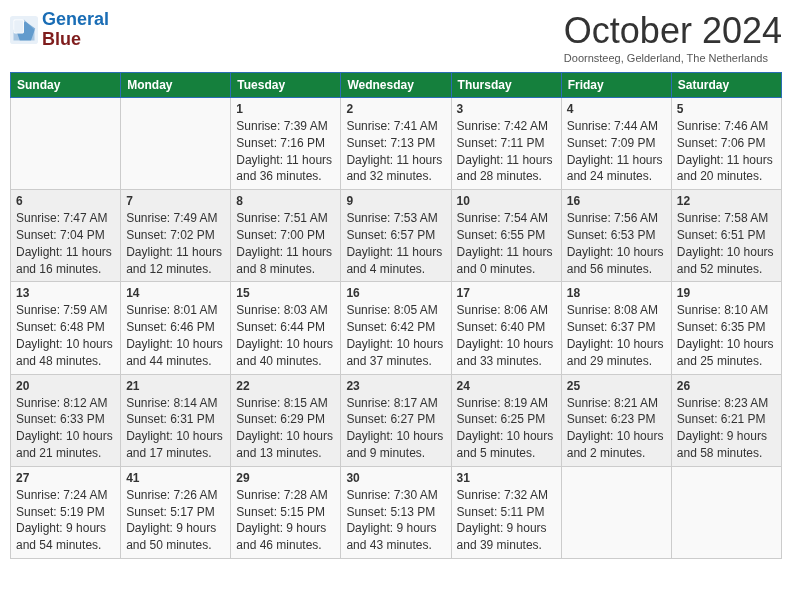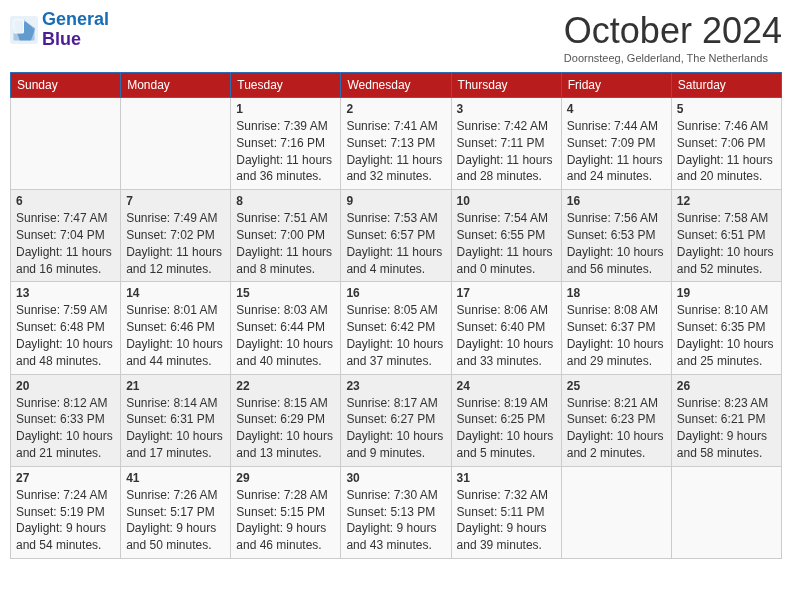--- a/index.html
+++ b/index.html
@@ -44,26 +44,26 @@
     .location-title {
       font-size: 11px;
       color: #555;
     }
     table {
       width: 100%;
       border-collapse: collapse;
       font-size: 11px;
     }
     thead tr th {
-      background-color: #b91c1c;
+      background-color: #15803d;
       color: #fff;
       text-align: left;
       padding: 5px 6px;
       font-size: 12px;
-      font-weight: normal;
+      font-weight: bold;
       border: 1px solid #2a6db5;
     }
     tbody tr td {
       border: 1px solid #ccc;
       vertical-align: top;
       padding: 4px 5px;
       width: calc(100% / 7);
       min-height: 80px;
       height: 85px;
       color: #333;
@@ -93,21 +93,21 @@
   <div class="logo">
     <svg class="logo-icon" viewBox="0 0 40 40" xmlns="http://www.w3.org/2000/svg">
       <rect x="0" y="0" width="40" height="40" rx="4" fill="#e8f0f8"></rect>
       <polygon points="20,5 35,20 35,35 5,35 5,20" fill="#1a6db5" opacity="0.3"></polygon>
       <polygon points="22,8 36,18 30,35 14,35 8,18" fill="#1a6db5" opacity="0.5"></polygon>
       <rect x="5" y="5" width="15" height="20" rx="2" fill="#fff"></rect>
       <rect x="6" y="6" width="13" height="18" rx="2" fill="#e8f0f8"></rect>
     </svg>
     <div class="logo-text">
       <div><span>General</span></div>
-      <div><span style="color:#4c1d95">Blue</span></div>
+      <div><span style="color:#7f1d1d">Blue</span></div>
     </div>
   </div>
   <div class="title-block">
     <div class="month-title">October 2024</div>
     <div class="location-title">Doornsteeg, Gelderland, The Netherlands</div>
   </div>
 </div>
 
 <table>
   <thead>

